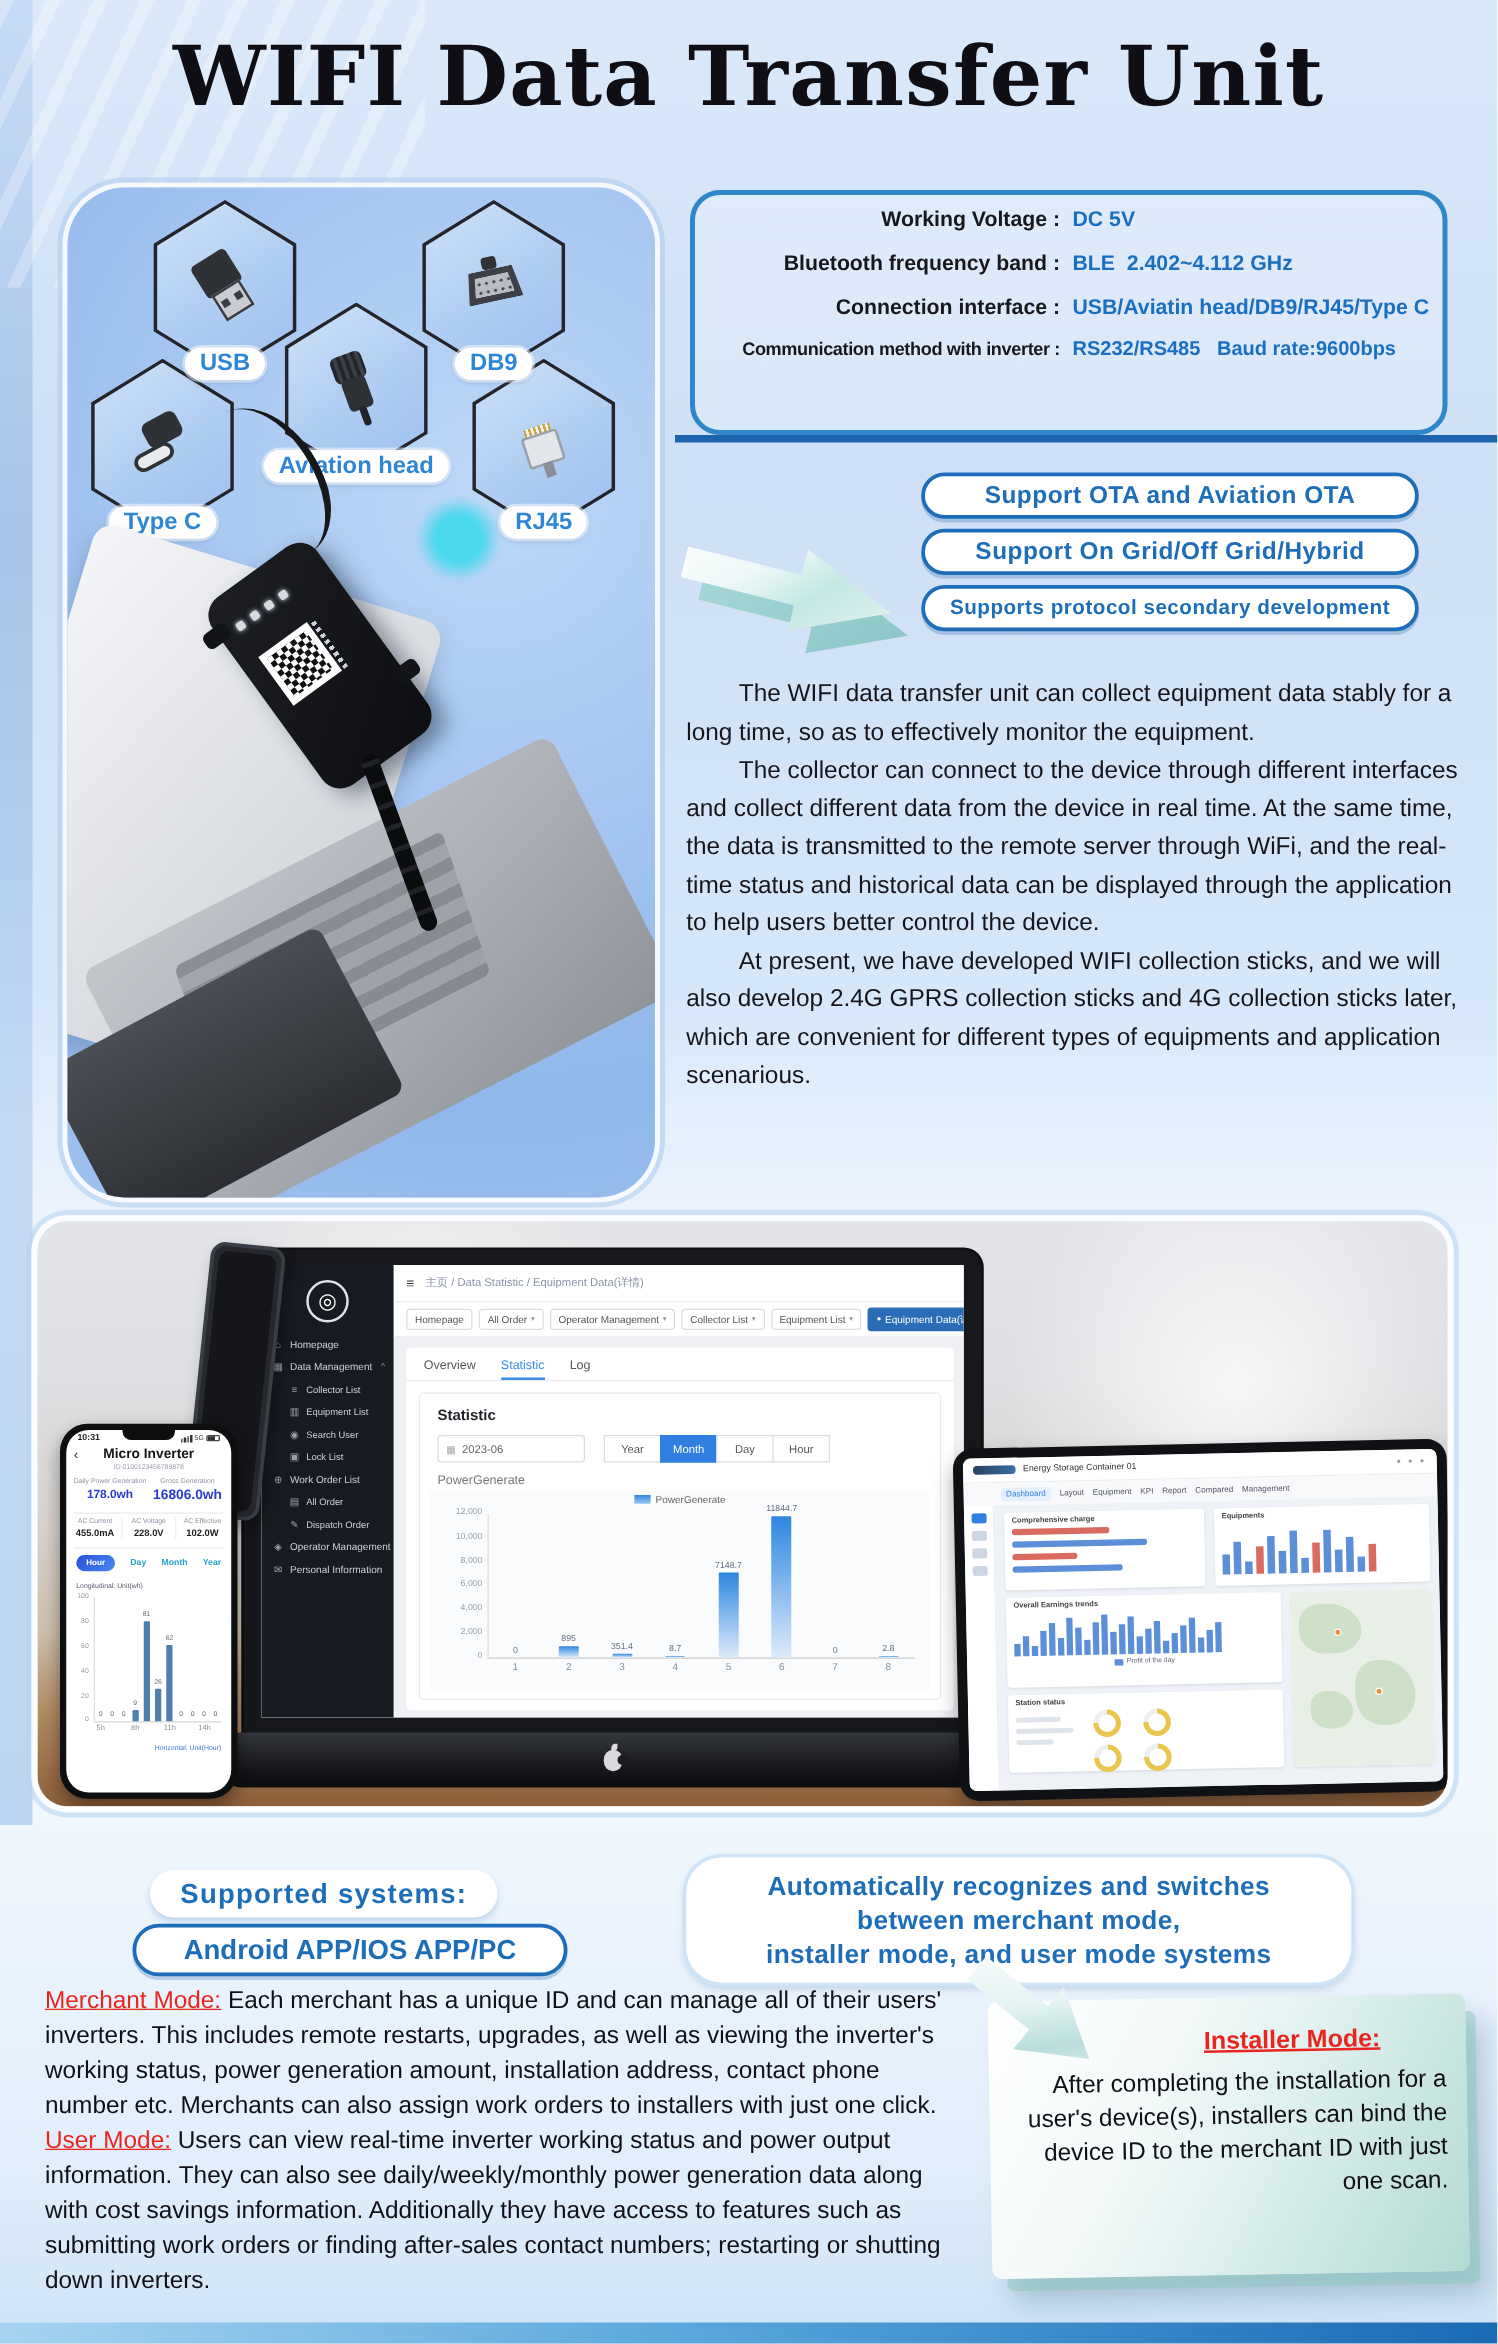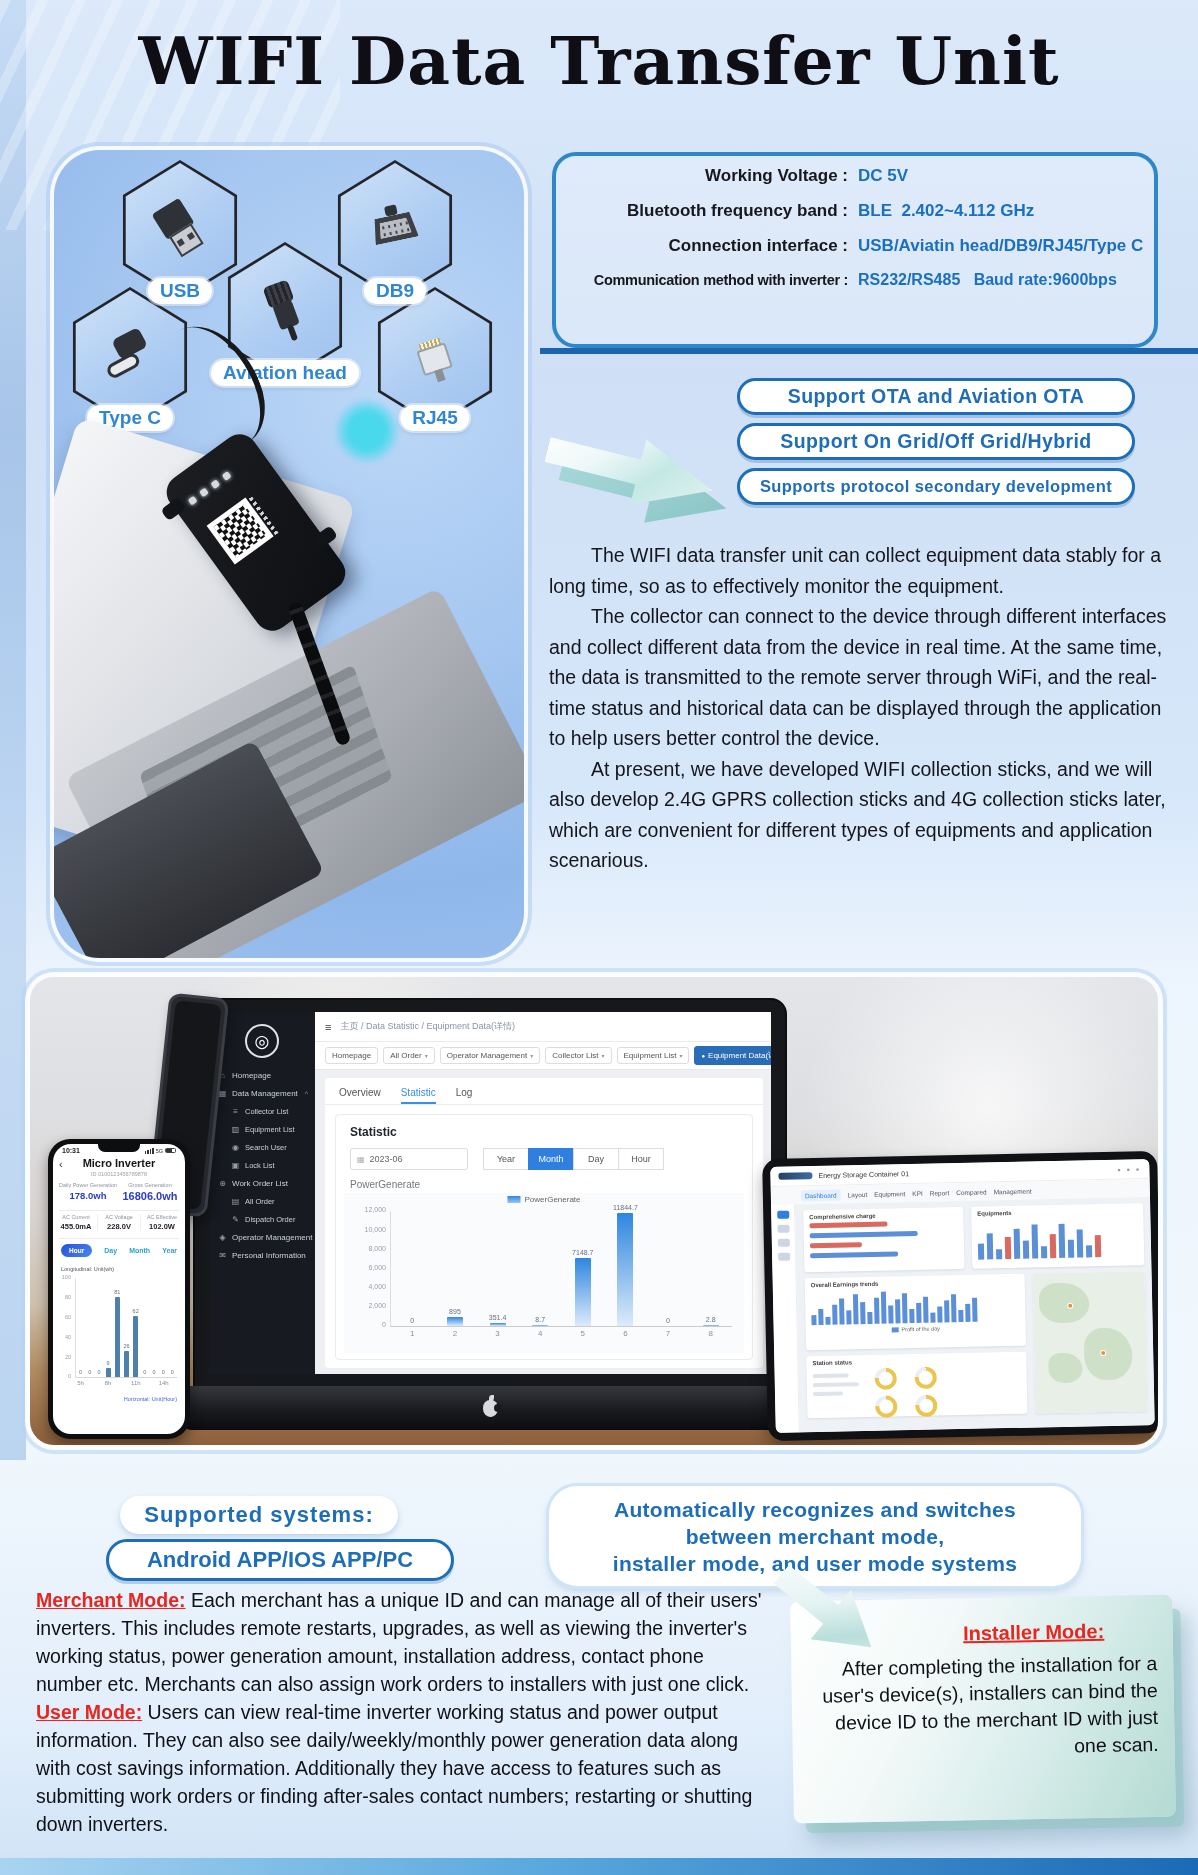--- a/index.html
+++ b/index.html
@@ -258,21 +258,21 @@
   .supported-value { position:absolute; left:106px; top:1539px; width:348px; height:42px; background:#fff;
     border:3px solid #1d6db8; border-radius:24px; display:flex; align-items:center; justify-content:center;
     color:#1d6db8; font-weight:bold; font-size:22px; box-shadow:0 3px 0 rgba(25,95,165,.25); }
   .auto-box { position:absolute; left:549px; top:1486px; width:532px; height:100px; background:#fff;
     border-radius:28px; box-shadow:0 0 0 3px #cfe4f6, 0 4px 8px rgba(110,150,195,.4);
     display:flex; flex-direction:column; align-items:center; justify-content:center;
     color:#1d6db8; font-weight:bold; font-size:21px; line-height:27px; letter-spacing:.3px; }
   .modes { position:absolute; left:36px; top:1586px; width:734px; color:#101016;
     font-size:19.5px; line-height:28px; }
   .modes p { margin:0; }
-  .mode-label { color:#e8251f; font-weight:bold; text-decoration:underline;margin-top:20px; }
+  .mode-label { color:#e8251f; font-weight:normal; text-decoration:underline;margin-top:20px; }
   .installer { position:absolute; left:792px; top:1598px; width:382px; height:222px; transform:rotate(-1deg);
     background:linear-gradient(118deg,#ffffff 0%,#f2f9f8 35%,#daeeec 62%,#c3e2dc 85%,#b4dad2 100%);
     border-radius:8px; box-shadow:10px 12px 0 -2px rgba(140,200,190,.5), 16px 20px 22px rgba(90,130,150,.35); }
   .installer-arrow { position:absolute; left:-22px; top:-30px; width:116px; height:80px;
     clip-path:polygon(0% 35%,55% 35%,55% 10%,100% 50%,55% 90%,55% 65%,0% 65%);
     background:linear-gradient(135deg,#fdfefe 0%,#e4f3f2 45%,#b9dedb 70%,#e8f5f4 100%);
     transform:rotate(40deg); filter:drop-shadow(3px 4px 3px rgba(80,120,130,.4)); }
   .installer-title { margin:24px 16px 4px 120px; text-align:center; color:#e8251f; font-weight:bold;
     font-size:20px; text-decoration:underline; }
   .installer-text { padding:4px 16px 0 22px; font-size:19.5px; line-height:27px; color:#101016; text-align:right; }

